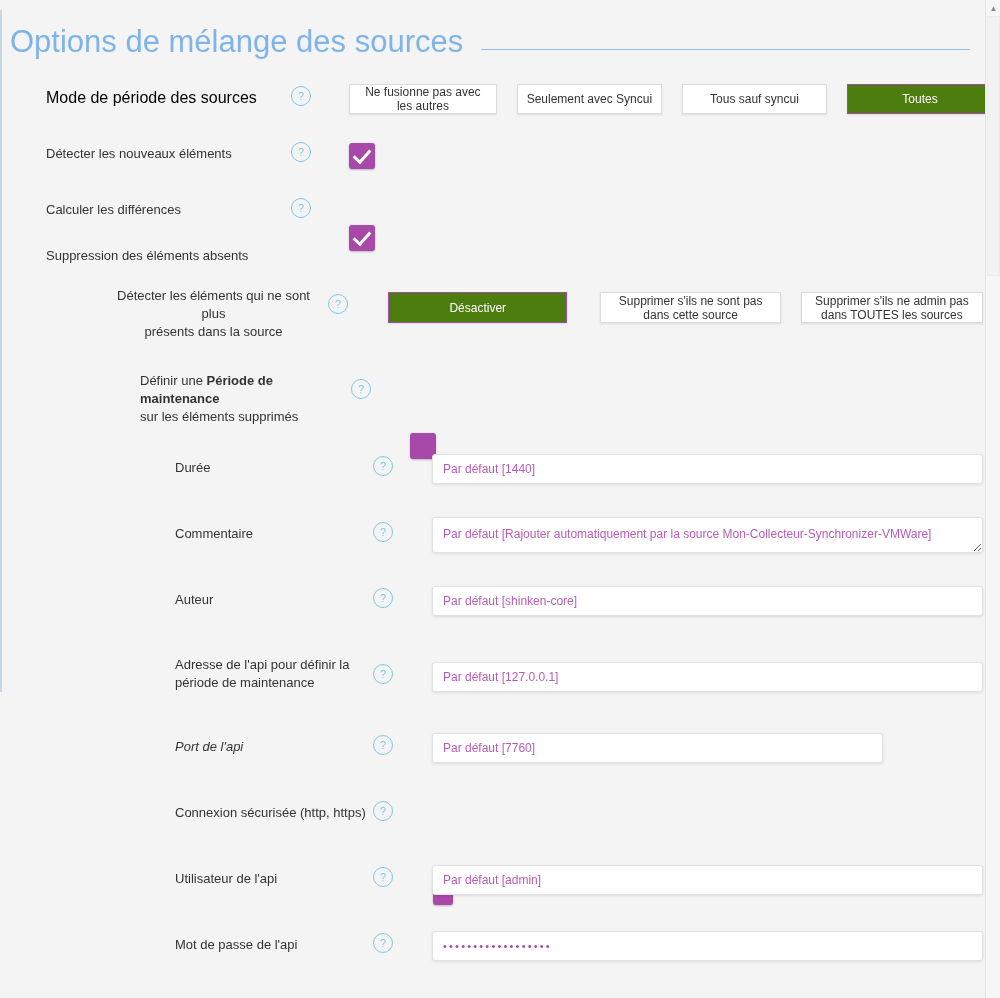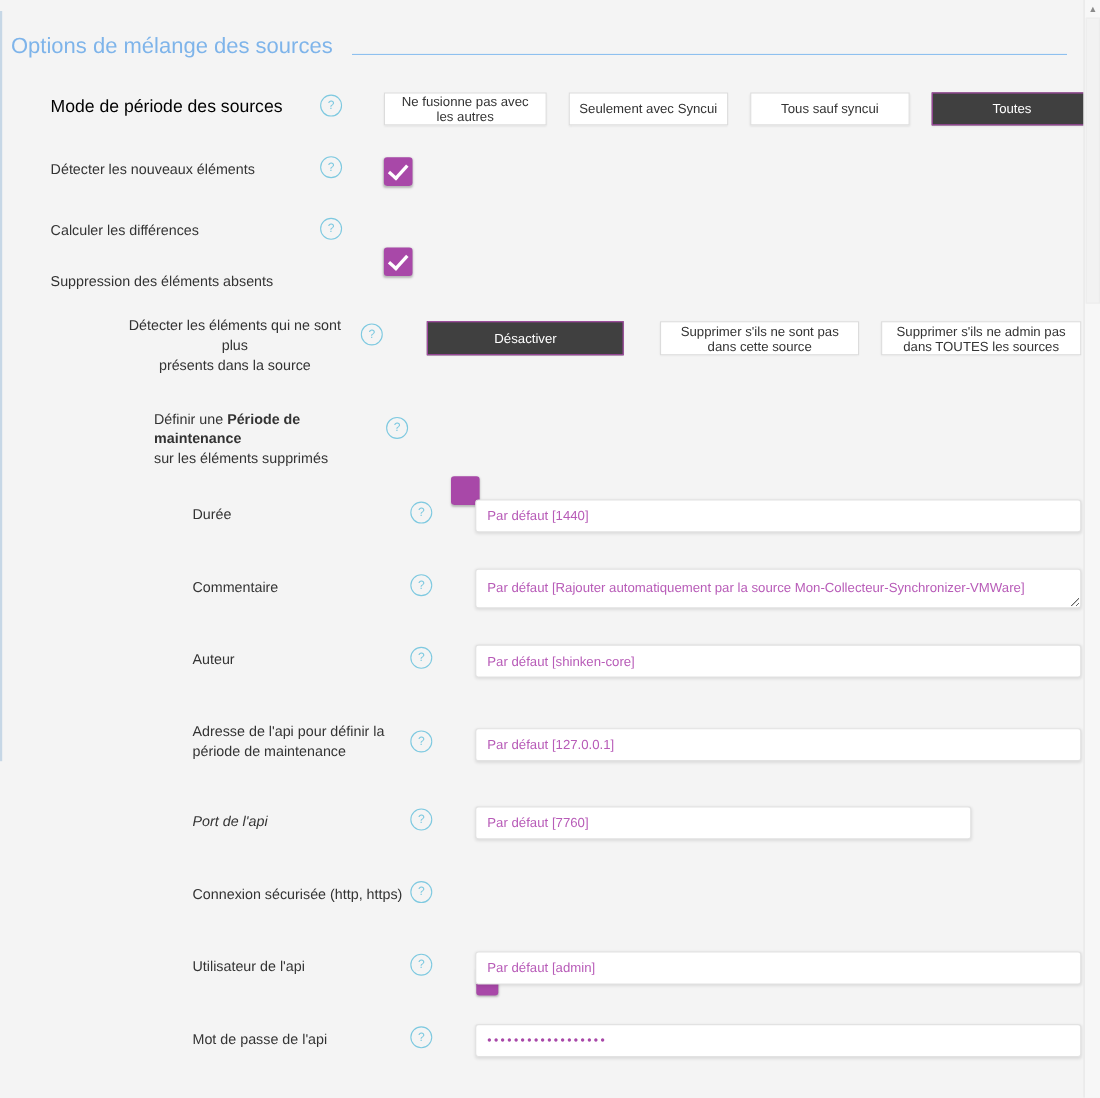--- a/index.html
+++ b/index.html
@@ -49,21 +49,21 @@
   }
 
   
   .page-title-row {
     position: absolute;
     left: 10px; top: 22px;
     width: 960px; height: 40px;
     display: flex; align-items: center;
   }
   .page-title {
-    font-size: 20px;
+    font-size: 31px;
     color: #7eb4ea;
     font-weight: 400;
     white-space: nowrap;
   }
   .title-rule {
     flex: 1;
     height: 0;
     border-bottom: 1px solid #8ec0ef;
     margin-left: 18px;
     margin-top: 14px;
@@ -103,21 +103,21 @@
     text-align: center;
     display: flex;
     align-items: center;
     justify-content: center;
     padding: 2px 6px;
     line-height: 14px;
     box-shadow: 0 1px 2px rgba(0,0,0,0.10);
     cursor: pointer;
   }
   .btn.active {
-    background: #404040;
+    background: #4d7c0f;
     border-color: #a848a8;
     color: #ffffff;
   }
 
   
   .cbx {
     width: 26px; height: 26px;
     background: #a848a8;
     border-radius: 3px;
     box-shadow: 0 1px 2px rgba(0,0,0,0.25);

